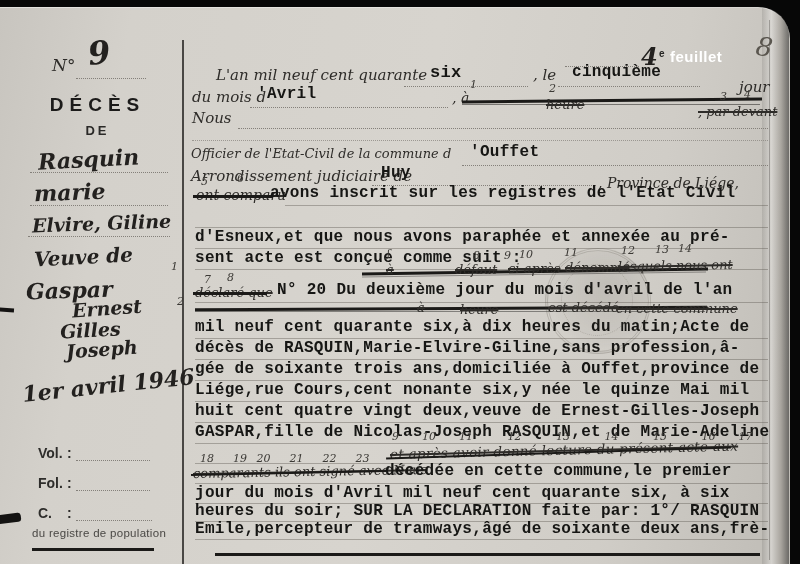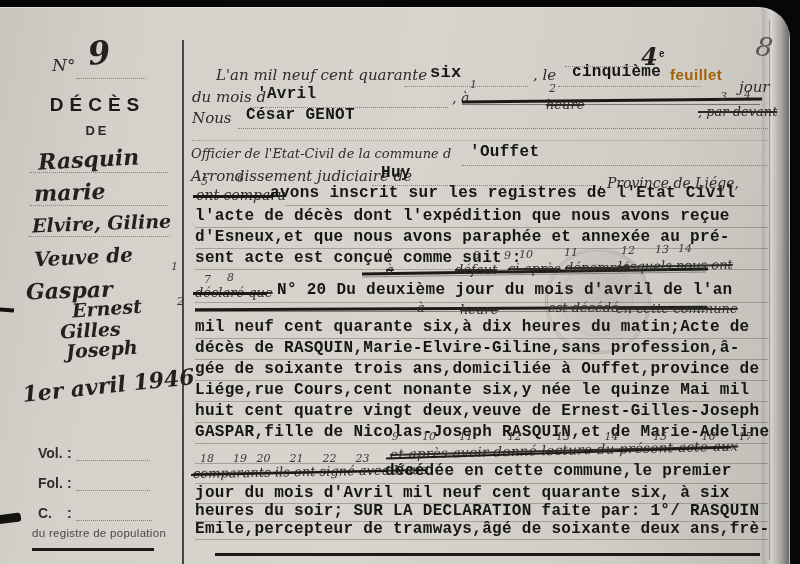--- a/index.html
+++ b/index.html
@@ -40,21 +40,21 @@
 <div class="stage">
   <div class="paper"></div>
   <div class="page-edge"></div>
   <div class="crease"></div>
   <div class="vline"></div>
 
   <div class="corner8">8</div>
   <div class="rule" style="left:565px;top:66px;width:74px;"></div>
   <div class="hw" style="left:641px;top:42px;font-size:24px;">4</div>
   <div class="sans" style="position:absolute;left:659px;top:48px;font-size:10px;font-weight:bold;color:#262624;">e</div>
-  <div class="sans" style="position:absolute;left:670px;top:66px;font-size:15px;font-weight:bold;letter-spacing:.5px;color:#a16207;">feuillet</div>
+  <div class="sans" style="position:absolute;left:670px;top:48px;font-size:15px;font-weight:bold;letter-spacing:.5px;color:#ffffff;">feuillet</div>
 
   <div class="it" style="left:52px;top:55px;font-size:17px;">N°</div>
   <div class="hw" style="left:88px;top:34px;font-size:32px;transform:rotate(-6deg);">9</div>
   <div class="rule" style="left:76px;top:78px;width:70px;"></div>
 
   <div class="sans" style="position:absolute;left:40px;top:94px;width:115px;text-align:center;font-size:19px;font-weight:bold;letter-spacing:6px;color:#1c1b1a;">DÉCÈS</div>
   <div class="sans" style="position:absolute;left:40px;top:123px;width:115px;text-align:center;font-size:13px;font-weight:bold;letter-spacing:3px;color:#2a2927;">DE</div>
 
   <div class="hw" style="left:38px;top:146px;font-size:22px;transform:rotate(-3deg);">Rasquin</div>
   <div class="rule" style="left:30px;top:172px;width:138px;"></div>
@@ -103,41 +103,39 @@
   <div class="strike" style="left:462px;top:99px;width:300px;height:3px;transform:rotate(-.6deg);"></div>
   <div class="strike" style="left:462px;top:104px;width:298px;height:1px;opacity:.5;"></div>
   <div class="it struck" style="left:546px;top:97px;font-size:13px;">heure</div>
   <div class="it struck" style="left:698px;top:104px;font-size:13px;">, par devant</div>
   <div class="mark" style="left:470px;top:78px;">1</div>
   <div class="mark" style="left:549px;top:82px;">2</div>
   <div class="mark" style="left:720px;top:90px;">3</div>
   <div class="mark" style="left:744px;top:88px;">4</div>
 
   <div class="it" style="left:192px;top:109px;font-size:15px;">Nous</div>
-  <div class="tw" style="left:246px;top:106px;">César GENOT</div>
   <div class="rule" style="left:238px;top:128px;width:530px;"></div>
   <div class="rule" style="left:192px;top:140px;width:576px;opacity:.7;"></div>
 
   <div class="it" style="left:191px;top:146px;font-size:13px;">Officier de l'Etat-Civil de la commune d</div>
   <div class="tw" style="left:470px;top:143px;">'Ouffet</div>
   <div class="rule" style="left:462px;top:165px;width:306px;"></div>
 
   <div class="it" style="left:191px;top:167px;font-size:15px;">Arrondissement judiciaire de</div>
   <div class="tw" style="left:381px;top:164px;">Huy</div>
   <div class="rule" style="left:372px;top:185px;width:224px;"></div>
   <div class="it" style="left:598px;top:175px;font-size:14px;">, Province de Liége,</div>
 
   <div class="it struck" style="left:196px;top:187px;font-size:14px;">ont comparu</div>
   <div class="strike" style="left:193px;top:195px;width:80px;height:2.5px;"></div>
   <div class="mark" style="left:201px;top:175px;">5</div>
   <div class="mark" style="left:237px;top:172px;">6</div>
   <div class="tw" style="left:270px;top:184px;">avons inscrit sur les registres de l'Etat Civil</div>
   <div class="srule" style="left:285px;top:205px;width:483px;"></div>
 
-  <div class="tw" style="left:195px;top:207px;">l'acte de décès dont l'expédition que nous avons reçue</div>
   <div class="srule" style="left:195px;top:227px;width:573px;"></div>
   <div class="tw" style="left:195px;top:228px;">d'Esneux,et que nous avons paraphée et annexée au pré-</div>
   <div class="srule" style="left:195px;top:248px;width:573px;"></div>
   <div class="tw" style="left:195px;top:249px;">sent acte est conçue comme suit :</div>
   <div class="srule" style="left:195px;top:269px;width:573px;"></div>
 
   <div class="strike" style="left:362px;top:270px;width:346px;height:2.5px;transform:rotate(-.8deg);"></div>
   <div class="strike" style="left:362px;top:274px;width:344px;height:1px;opacity:.4;transform:rotate(-.8deg);"></div>
   <div class="it struck" style="left:386px;top:262px;font-size:13px;">à</div>
   <div class="it struck" style="left:455px;top:262px;font-size:13px;">défaut</div>

